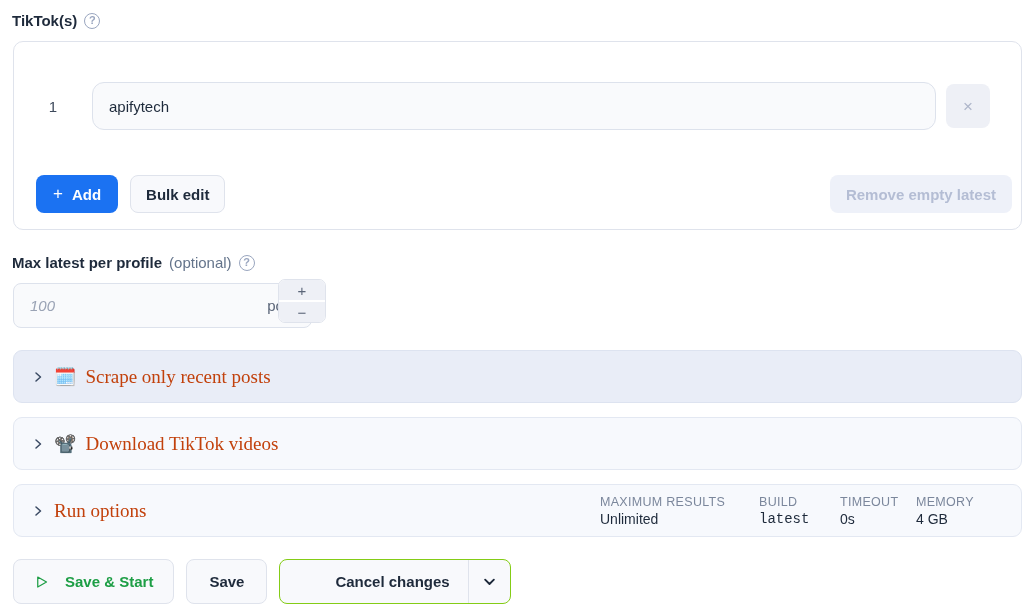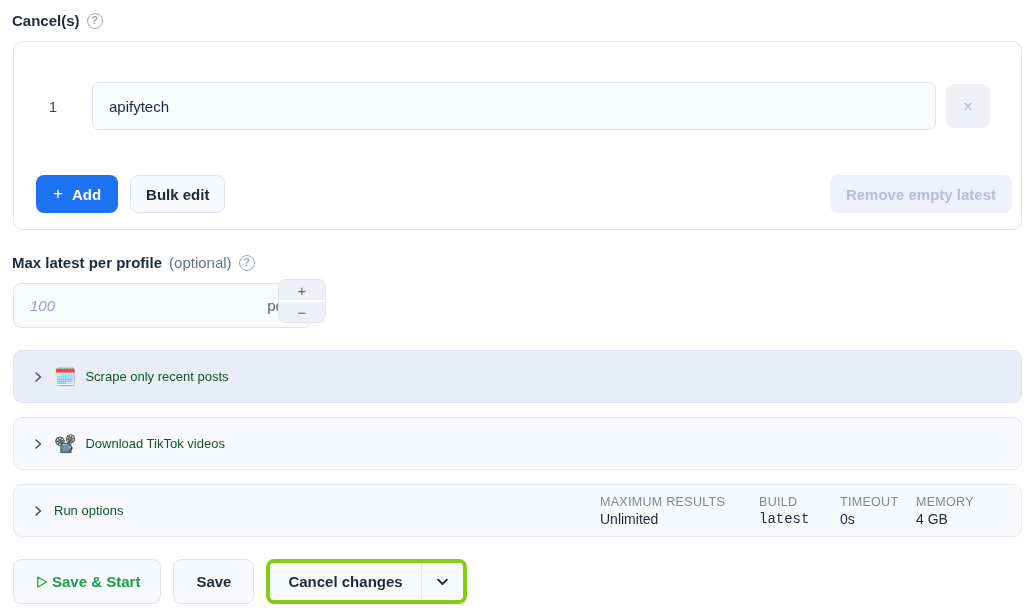--- a/index.html
+++ b/index.html
@@ -68,21 +68,21 @@
     width: 78px;
     text-align: center;
     font-size: 15px;
     color: #3e4a5c;
     font-family: "Liberation Sans", sans-serif;
   }
   .text-input {
     width: 844px;
     height: 48px;
     border: 1px solid #dde2ec;
-    border-radius: 7px;
+    border-radius: 12px;
     background: #f9fafc;
     font-size: 15px;
     color: #1e2a3b;
     padding: 0 16px;
     outline: none;
     font-family: "Liberation Sans", sans-serif;
   }
   .row-remove {
     margin-left: 10px;
     width: 44px; height: 44px;
@@ -227,23 +227,23 @@
     color: #3a4a63;
   }
   .acc-emoji {
     font-size: 18px;
     margin-right: 9px;
     line-height: 1;
     display: inline-flex;
     align-items: center;
   }
   .acc-title {
-    font-size: 13px;
-    color: #14532d;
-    font-family: Liberation Sans, sans-serif;
+    font-size: 19px;
+    color: #c2410c;
+    font-family: Liberation Serif, serif;
   }
 
   .run-meta {
     margin-left: auto;
     display: flex;
     align-items: flex-start;
     gap: 0;
     padding-right: 35px;
   }
   .meta-col { display: flex; flex-direction: column; gap: 2px; }
@@ -280,29 +280,30 @@
     background: #f8f9fc;
     font-size: 15px;
     font-weight: 700;
     font-family: "Liberation Sans", sans-serif;
     display: inline-flex;
     align-items: center;
     justify-content: center;
     cursor: pointer;
     color: #1e2a3b;
   }
-  #save-and-start-button { padding: 0 20px; gap: 3px; color: #1d9e45; }
+  #save-and-start-button { padding: 0 20px; gap: 16px; color: #1d9e45; }
   #save-button { padding: 0 22px; }
   .split {
     display: inline-flex;
     height: 45px;
-    border: 4px solid #84cc16;
+    border: 1px solid #84cc16;
     border-radius: 8px;
     background: #f8f9fc;
     overflow: hidden;
+    padding-left: 37px;
   }
   .split .main-part {
     padding: 0 18px;
     display: inline-flex;
     align-items: center;
     font-size: 15px;
     font-weight: 700;
     color: #1e2a3b;
     cursor: pointer;
     font-family: "Liberation Sans", sans-serif;
@@ -316,21 +317,21 @@
     cursor: pointer;
     color: #1e2a3b;
   }
 </style>
 </head>
 <body>
 
 <div class="page">
 
   <div class="field-label" id="profiles-label">
-    <span>Cancel(s)</span>
+    <span>TikTok(s)</span>
     <span class="help-icon">
         <span>?</span>
       </span>
   </div>
 
   <div class="card">
     <div class="profile-row">
       <div class="row-index">1</div>
       <input class="text-input" type="text" value="apifytech" style="">
       <button class="row-remove">

